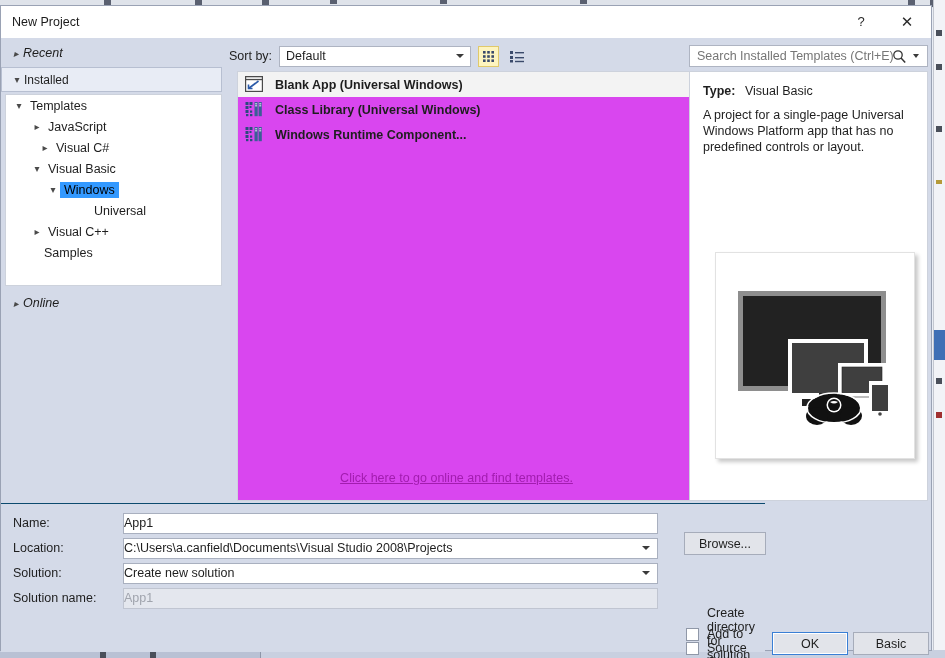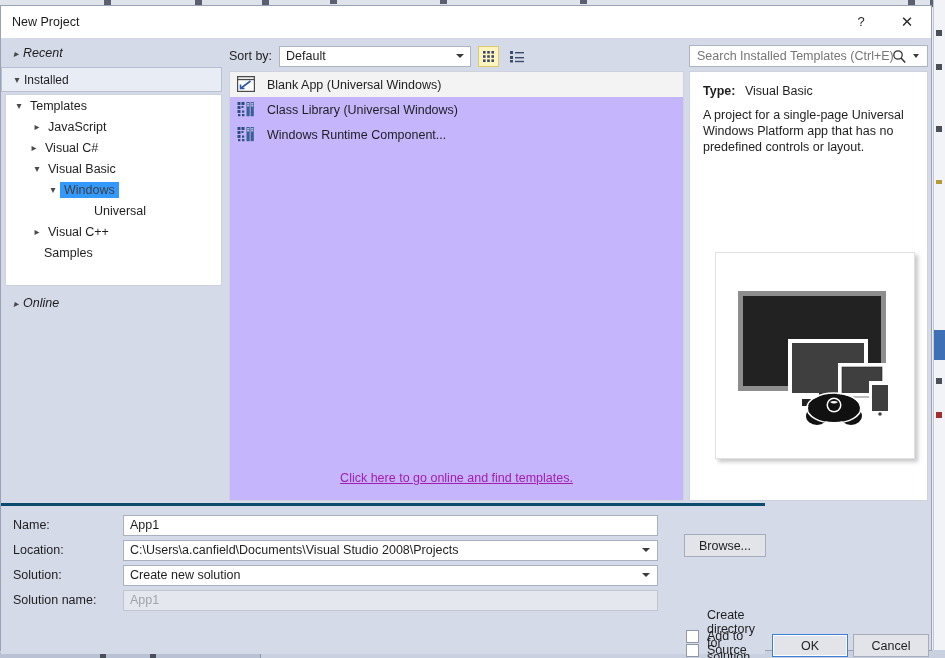--- a/index.html
+++ b/index.html
@@ -71,21 +71,21 @@
     position:absolute; left:4px; top:56px;
     width:217px; height:192px;
     background:#ffffff; border:1px solid #cdd2dc;
     box-sizing:border-box; overflow:hidden;
   }
   .tree-row {
     height:21px; display:flex; align-items:center;
     font-size:12.5px; color:#1e1e1e; white-space:nowrap;
   }
   .tree-label { padding:1px 4px; }
-  .tree-row.selected .tree-label { background:#3399ff; color:#404040; }
+  .tree-row.selected .tree-label { background:#3399ff; color:#000000; }
   .arrow {
     width:14px; display:inline-block; text-align:center;
     font-size:8px; color:#4a4a4a; flex:0 0 14px;
   }
   .arrow.collapsed::before { content:"\25B8"; font-size:10px; }
   .arrow.expanded::before  { content:"\25BE"; font-size:10px; }
   .arrow.none::before { content:""; }
 
   
   #sort-bar {
@@ -105,24 +105,25 @@
     border-top:4px solid #3a3a3a;
   }
   .view-btn {
     width:21px; height:21px; margin-left:7px;
     border:1px solid transparent; box-sizing:border-box;
     display:flex; align-items:center; justify-content:center;
   }
   .view-btn.active { background:#fdf4bf; border:1px solid #e0c96b; }
 
   #list-panel {
-    position:absolute; left:228px; top:33px;
+    position:absolute; left:236px; top:33px;
     width:455px; height:430px;
-    background:#c4b5fd; border:1px solid #cdd2dc;
+    background:#d946ef; border:1px solid #cdd2dc;
     box-sizing:border-box;
+    font-weight:bold;
   }
   .list-item {
     height:25px; display:flex; align-items:center;
     padding-left:7px; font-size:12.5px; box-sizing:border-box;
   }
   .list-item.selected { background:#f3f3f3; }
   .tpl-icon { width:20px; height:18px; margin-right:10px; flex:0 0 20px; }
   #online-link {
     position:absolute; left:0; right:0; top:440px;
     text-align:center; color:#a21caf; font-size:12.5px;
@@ -143,28 +144,28 @@
   #illustration {
     position:absolute; left:25px; top:180px;
     width:198px; height:205px;
     background:#ffffff; border:1px solid #e2e2e2;
     box-shadow:3px 3px 4px rgba(0,0,0,0.22);
   }
 
   
   #form-area {
     position:absolute; left:0; top:497px; width:764px; height:148px;
-    background:#d4dae8; border-top:3px solid #0c4a6e;
+    background:#d4dae8; border-top:1px solid #0c4a6e;
   }
   .form-row { position:absolute; height:22px; display:flex; align-items:center; }
   .form-label { width:122px; padding-left:12px; font-size:12.5px; box-sizing:border-box; }
   .form-input {
     height:21px; background:#ffffff; border:1px solid #a9b0bf;
     box-sizing:border-box; font-size:12.5px;
-    display:flex; align-items:center; padding-left:6px;
+    display:flex; align-items:center; 
     position:relative;
   }
   .form-input.disabled { background:#e4e7ee; border:1px solid #c0c5d1; color:#a0a4ad; }
   .form-input .caret {
     position:absolute; right:7px; top:50%; transform:translateY(-50%);
     width:0;height:0;border-left:4px solid transparent;border-right:4px solid transparent;
     border-top:4px solid #3a3a3a;
   }
   .btn {
     background:#e2e4ea; border:1px solid #a6acba; box-sizing:border-box;
@@ -244,21 +245,21 @@
 
       <div id="tree-panel">
         <div class="tree-row" style="padding-left:6px">
           <span class="arrow expanded"></span>
           <span class="tree-label">Templates</span>
         </div>
         <div class="tree-row" style="padding-left:24px">
           <span class="arrow collapsed"></span>
           <span class="tree-label">JavaScript</span>
         </div>
-        <div class="tree-row" style="padding-left:21px">
+        <div class="tree-row" style="padding-left:32px">
           <span class="arrow collapsed"></span>
           <span class="tree-label">Visual C#</span>
         </div>
         <div class="tree-row" style="padding-left:24px">
           <span class="arrow expanded"></span>
           <span class="tree-label">Visual Basic</span>
         </div>
         <div class="tree-row selected" style="padding-left:40px">
           <span class="arrow expanded"></span>
           <span class="tree-label">Windows</span>
@@ -477,16 +478,16 @@
       <span class="cb-box"></span>
       <span>Create directory for solution</span>
     </div>
 
     <div class="cb-row" style="left:685px;top:103px">
       <span class="cb-box"></span>
       <span>Add to Source Control</span>
     </div>
 
     <div class="btn focus" style="position:absolute;left:771px;top:128px;width:76px;height:23px">OK</div>
-    <div class="btn" style="position:absolute;left:852px;top:128px;width:76px;height:23px">Cancel</div>
+    <div class="btn" style="position:absolute;left:852px;top:128px;width:76px;height:23px">Basic</div>
   </div>
 
 </div>
 
 </body></html>

